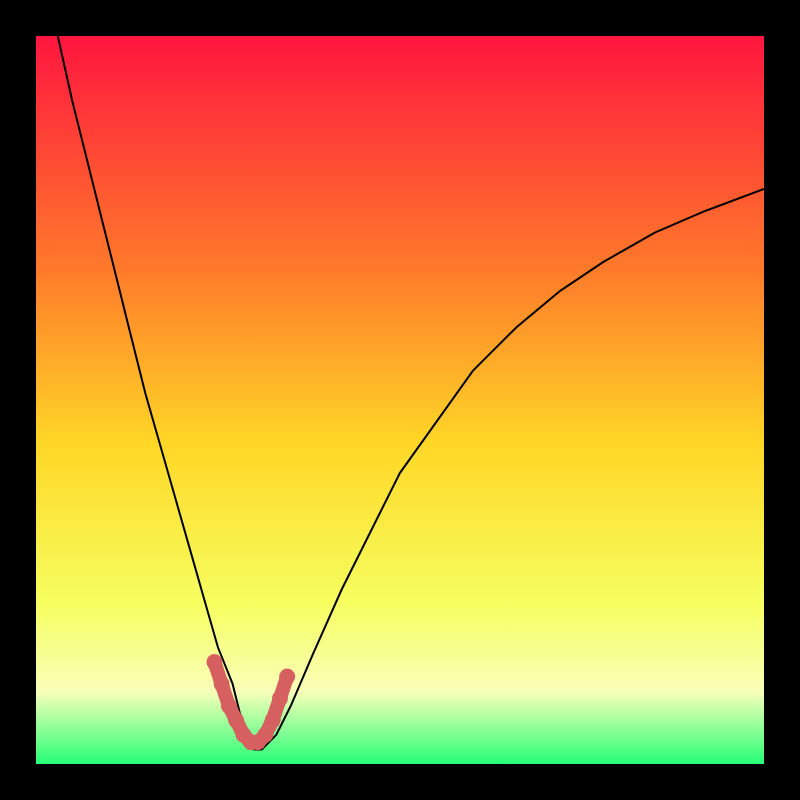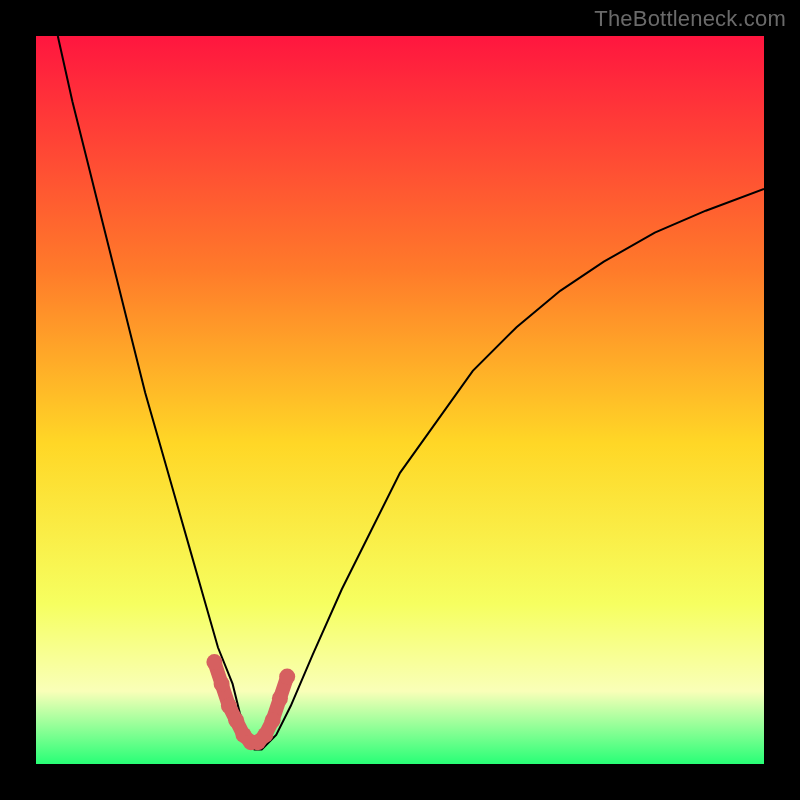--- a/index.html
+++ b/index.html
@@ -38,21 +38,20 @@
   }
   svg {
     display: block;
   }
 </style>
 </head>
 <body>
 
 <div class="frame">
 
-  <div class="watermark">TheBottleneck.com</div>
 
   <div class="plot">
     <svg id="plot-svg" width="728" height="728" viewBox="0 0 728 728">
       <defs>
         <linearGradient id="bg-grad" x1="0" y1="0" x2="0" y2="1">
           <stop id="g0" offset="0%" stop-color="#ff163f"></stop>
           <stop id="g1" offset="32%" stop-color="#ff7a2a"></stop>
           <stop id="g2" offset="56%" stop-color="#ffd726"></stop>
           <stop id="g3" offset="78%" stop-color="#f6ff60"></stop>
           <stop id="g4" offset="90%" stop-color="#f9ffb8"></stop>

